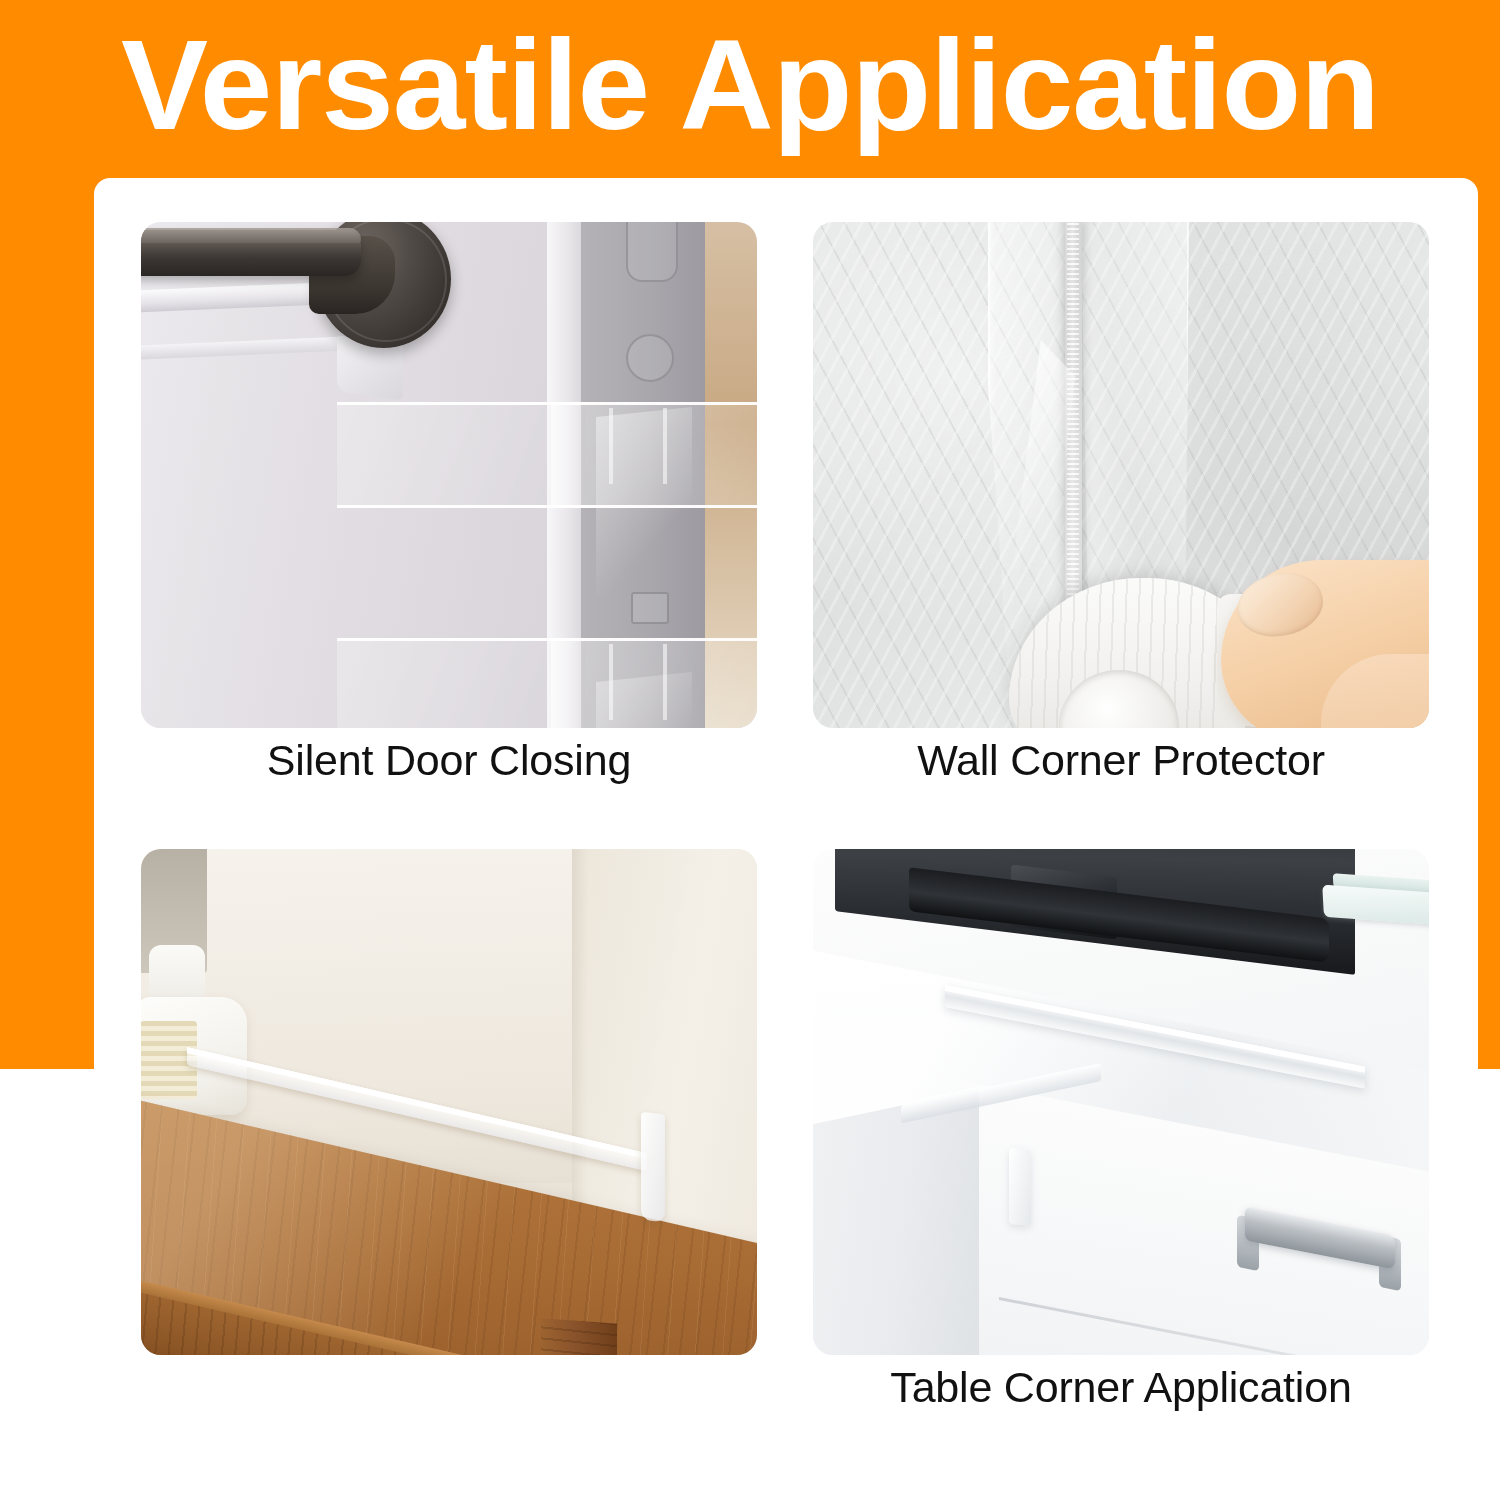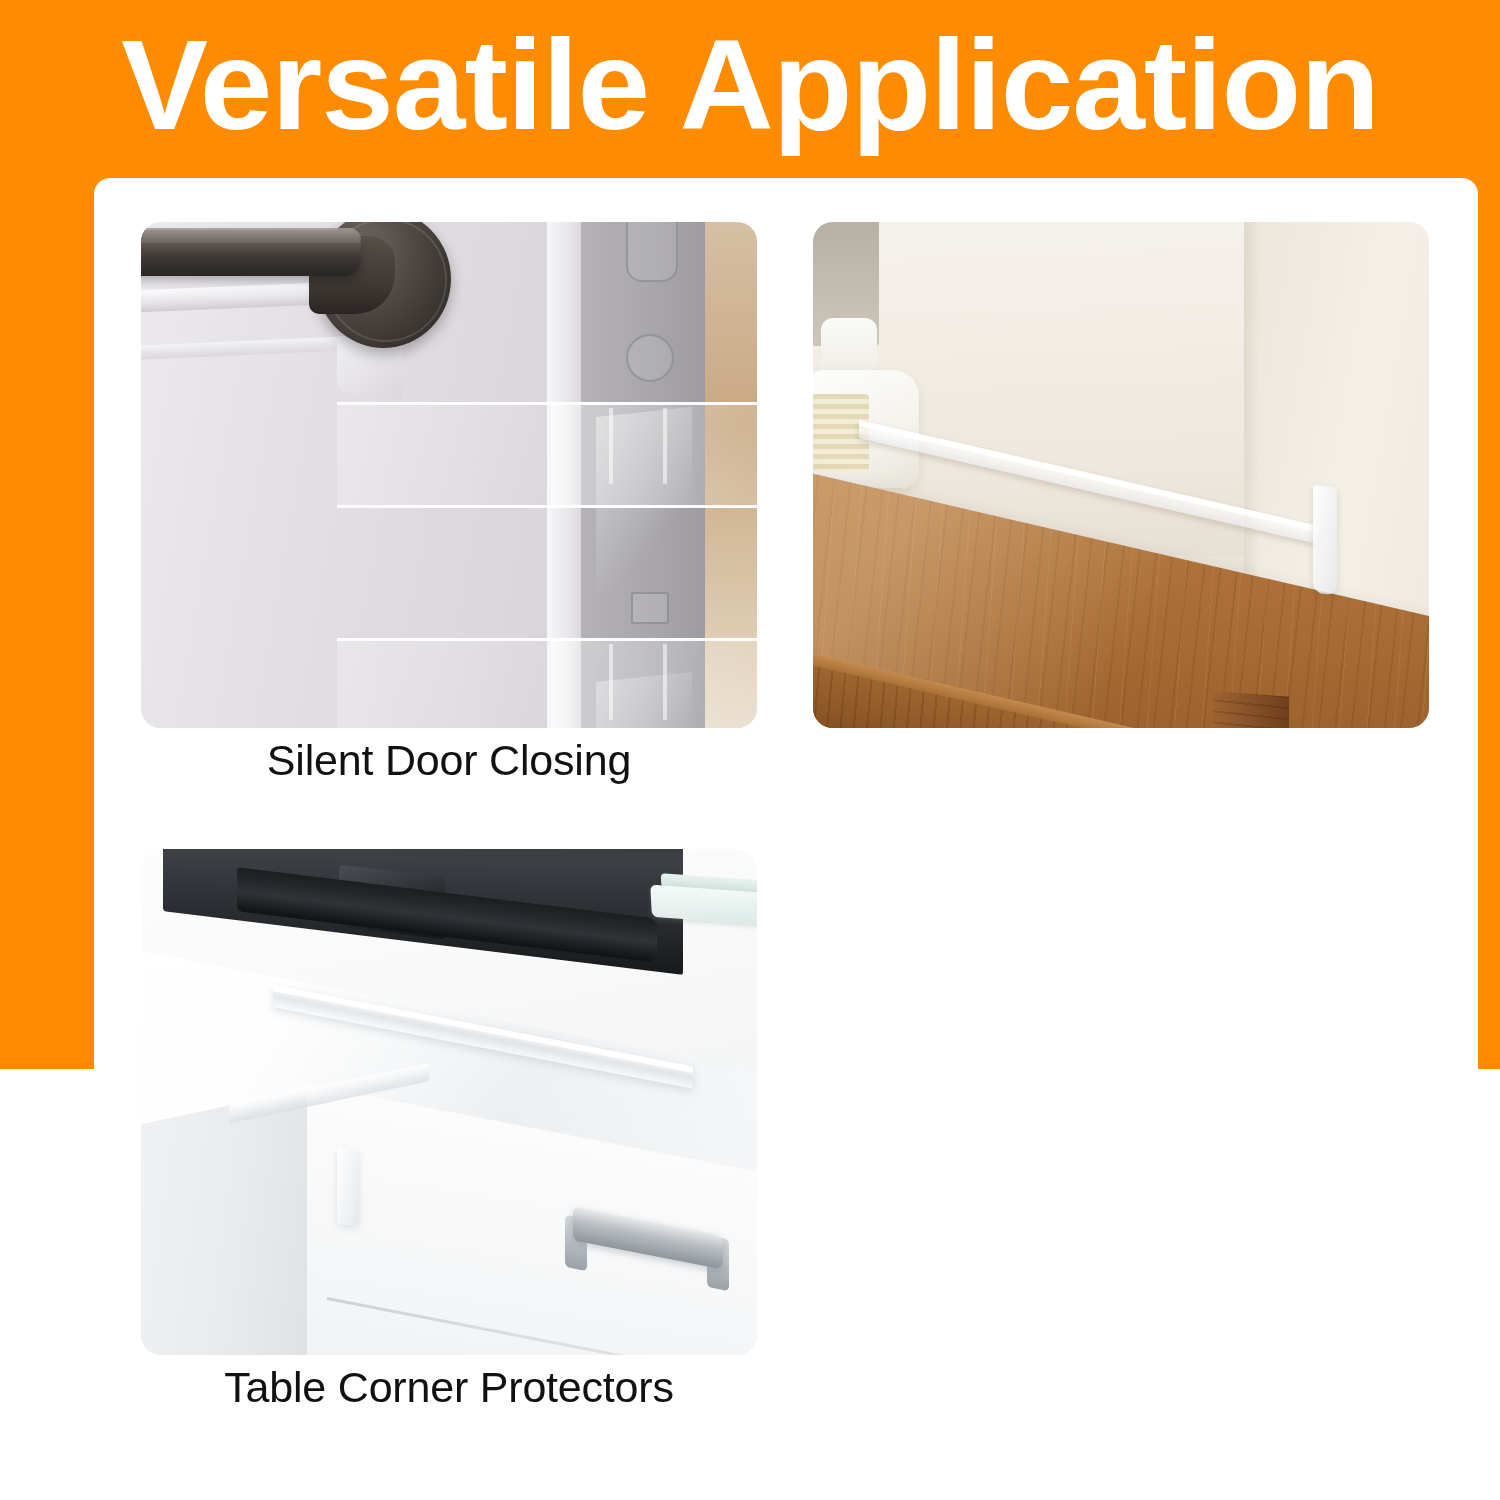--- a/index.html
+++ b/index.html
@@ -533,20 +533,39 @@
             <div class="guardFace"></div>
             <div class="guardEdge"></div>
             <div class="guardBack"></div>
             <div class="gRefl" style="left:272px;"></div>
             <div class="gRefl" style="left:326px;"></div>
           </div>
         </div>
         <div class="caption">Silent Door Closing</div>
       </div>
 
+      <div class="cell">
+        <div class="photo s2">
+          <div class="tex"></div>
+          <div class="cornerSeam"></div>
+          <div class="seamGrit"></div>
+          <div class="tapeL"></div>
+          <div class="tapeR"></div>
+          <div class="tapeCrease"></div>
+          <div class="roll"></div>
+          <div class="rollRings"></div>
+          <div class="rollCore"></div>
+          <div class="rollBand"></div>
+          <div class="rollBandRings"></div>
+          <div class="finger"></div>
+          <div class="nail"></div>
+          <div class="hand2"></div>
+        </div>
+        <div class="caption">Wall Corner Protector</div>
+      </div>
 
       <div class="cell">
         <div class="photo s3">
           <div class="wallBack"></div>
           <div class="wallSide"></div>
           <div class="cornerShadow"></div>
           <div class="darkPanel"></div>
           <div class="humidTop"></div>
           <div class="humid"></div>
           <div class="humidGrill"></div>
@@ -581,18 +600,18 @@
           <div class="cabSide"></div>
           <div class="drawerLine"></div>
           <div class="handleEndL"></div>
           <div class="handleEndR"></div>
           <div class="handle"></div>
           <div class="edgeStrip"></div>
           <div class="edgeStripHi"></div>
           <div class="edgeStrip2"></div>
           <div class="edgeCorner"></div>
         </div>
-        <div class="caption">Table Corner Protectors</div>
+        <div class="caption">Table Corner Application</div>
       </div>
 
     </div>
   </div>
 </div>
 
 </body></html>

